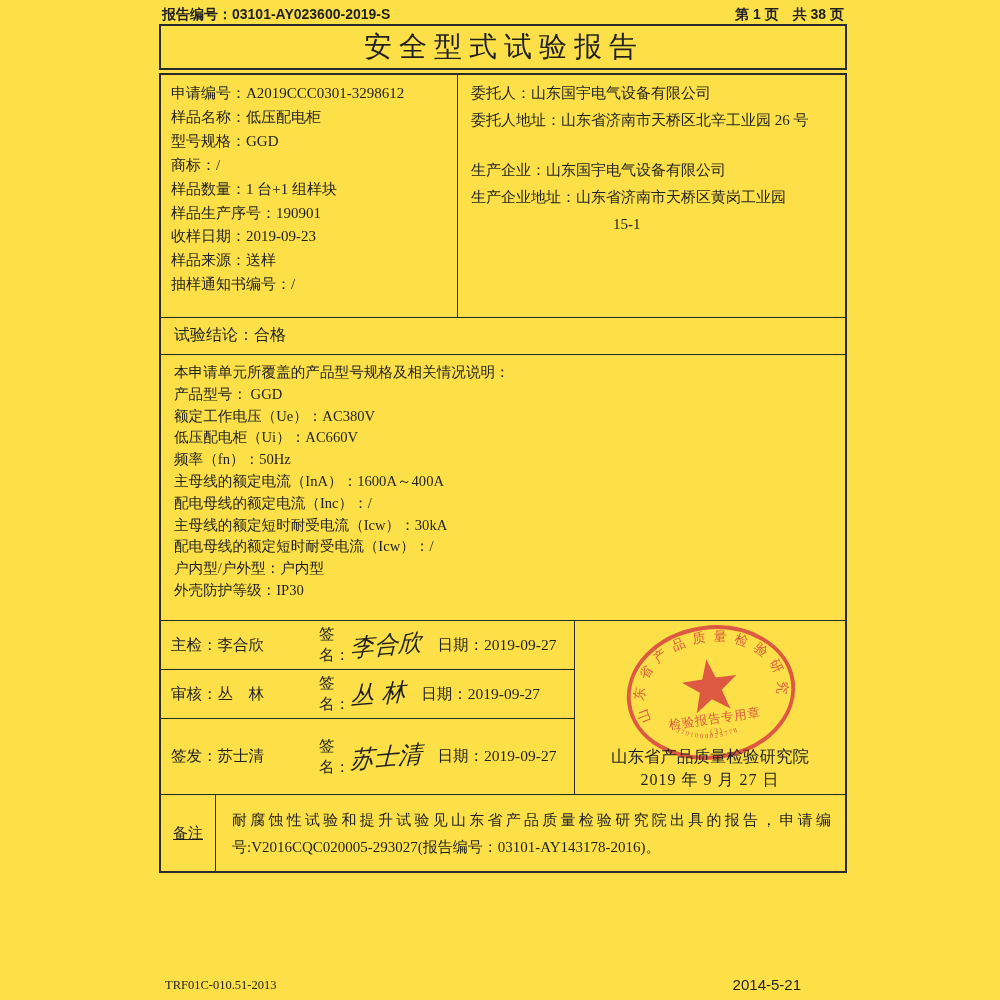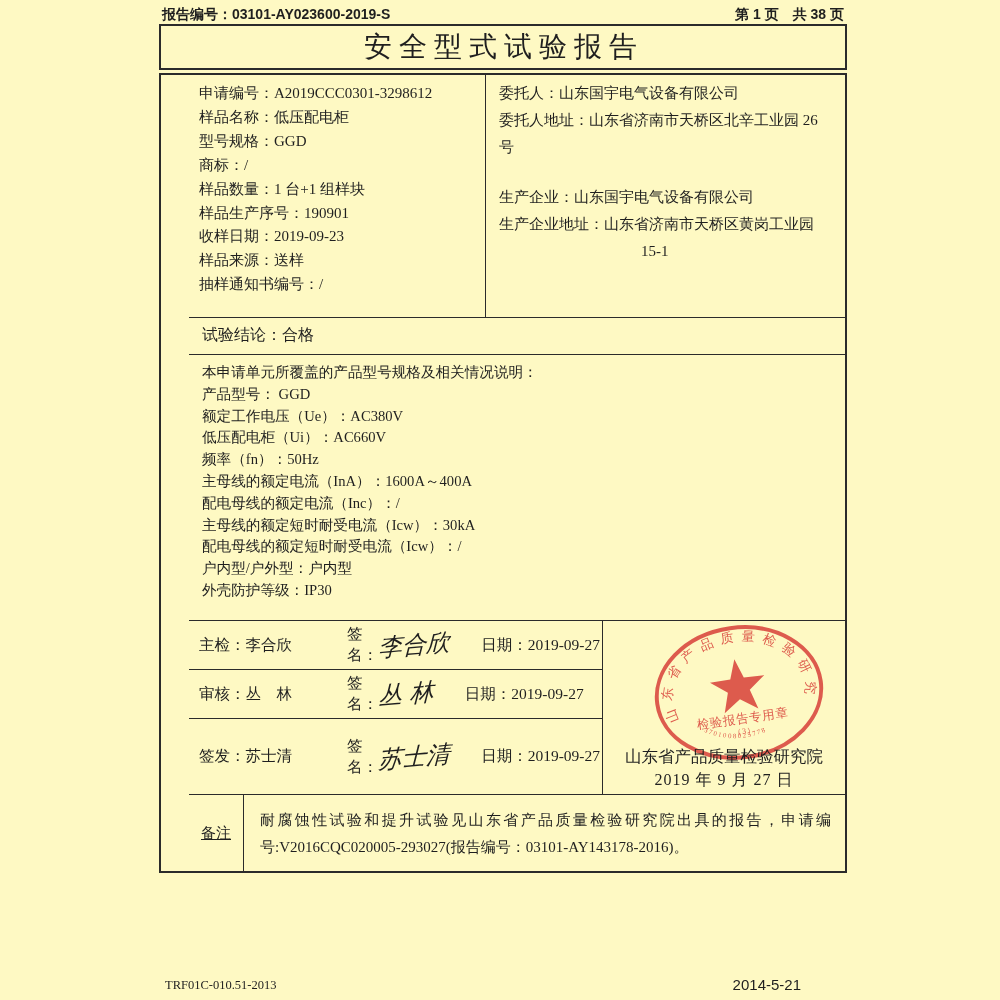--- a/index.html
+++ b/index.html
@@ -1,47 +1,47 @@
 <!DOCTYPE html>
 <html style="--stamp-color: #da4b41;"><head>
 <meta charset="utf-8">
 <style>
   html,body{margin:0;padding:0;background:#ffffff;}
-  .page{position:relative;width:1000px;height:1000px;background:#fef9c3;
+  .page{position:relative;width:1000px;height:1000px;background:#fde047;
         font-family:"Liberation Serif","DejaVu Serif",serif;color:#1f1f1f;overflow:hidden;}
   .doc{position:absolute;left:159px;top:4px;width:688px;}
   
   .hdr{display:flex;justify-content:space-between;align-items:flex-end;
        font-family:"Liberation Sans","DejaVu Sans",sans-serif;font-weight:bold;
        font-size:14px;padding:0 3px;height:20px;}
   
   .title-box{margin-top:0;border:2px solid #2b2b2b;height:42px;line-height:42px;
        text-align:center;font-size:28px;letter-spacing:7px;padding-left:2px;font-weight:500;}
   
-  .tbl{border:2px solid #2b2b2b;margin-top:3px;padding-left:28px;}
+  .tbl{border:2px solid #2b2b2b;margin-top:3px;}
   .r{box-sizing:border-box;}
   .r1{display:flex;height:242px;}
   .cell-left{box-sizing:border-box;width:296px;padding:7px 10px 0 10px;font-size:15px;line-height:23.9px;}
   .cell-right{box-sizing:border-box;flex:1;border-left:1.5px solid #2b2b2b;padding:5px 12px 0 13px;font-size:15px;}
   .grp{line-height:27px;}
   .grp2{margin-top:21px;}
   .grp3{margin-top:23px;}
   .grp-cont{padding-left:142px;line-height:26px;}
   .r2{border-top:1.5px solid #2b2b2b;height:75px;padding:8px 12px 0 13px;font-size:16.5px;line-height:30px;}
   .r3{border-top:1.5px solid #2b2b2b;height:37px;padding:7px 12px 0 13px;font-size:16px;}
   .r4{border-top:1.5px solid #2b2b2b;height:254px;padding:7px 12px 0 13px;font-size:14.6px;line-height:21.8px;}
   .r5{border-top:1.5px solid #2b2b2b;display:flex;height:174px;margin-top:12px;}
   .sig-left{box-sizing:border-box;width:413px;display:flex;flex-direction:column;}
   .sig-row{display:flex;align-items:center;box-sizing:border-box;padding:0 36px 0 10px;font-size:15.5px;}
   .sig-row-1,.sig-row-2{height:49px;border-bottom:1.5px solid #2b2b2b;}
   .sig-row-3{flex:1;}
   .sig-role{flex:0 0 148px;}
   .sig-sig{flex:1;text-align:center;font-family:"DejaVu Sans",sans-serif;font-style:italic;
            font-size:24px;transform:rotate(-5deg) skewX(-6deg);white-space:nowrap;}
-  .sig-date{flex:0 0 150px;text-align:right;white-space:nowrap;}
+  .sig-date{flex:0 0 150px;text-align:center;white-space:nowrap;}
   .stamp-cell{flex:1;border-left:1.5px solid #2b2b2b;position:relative;text-align:center;color:var(--stamp-color,#da4b41);}
   .stamp-svg{position:absolute;left:47px;top:1px;width:178px;height:141px;opacity:.9;}
   .stamp-org{position:absolute;bottom:26px;left:0;width:100%;color:#1f1f1f;font-size:16.5px;}
   .stamp-date{position:absolute;bottom:3px;left:0;width:100%;color:#1f1f1f;font-size:16px;letter-spacing:1px;}
   .r6{border-top:1.5px solid #2b2b2b;display:flex;height:77px;}
   .remark-label{box-sizing:border-box;width:54px;display:flex;align-items:center;justify-content:center;font-size:15px;text-decoration:underline;}
   .remark-body{flex:1;border-left:1.5px solid #2b2b2b;box-sizing:border-box;
                padding:12px 14px 0 16px;font-size:15px;line-height:27px;text-align:justify;}
   
   .ftr{position:absolute;left:159px;top:976px;width:688px;display:flex;justify-content:space-between;align-items:flex-end;}

